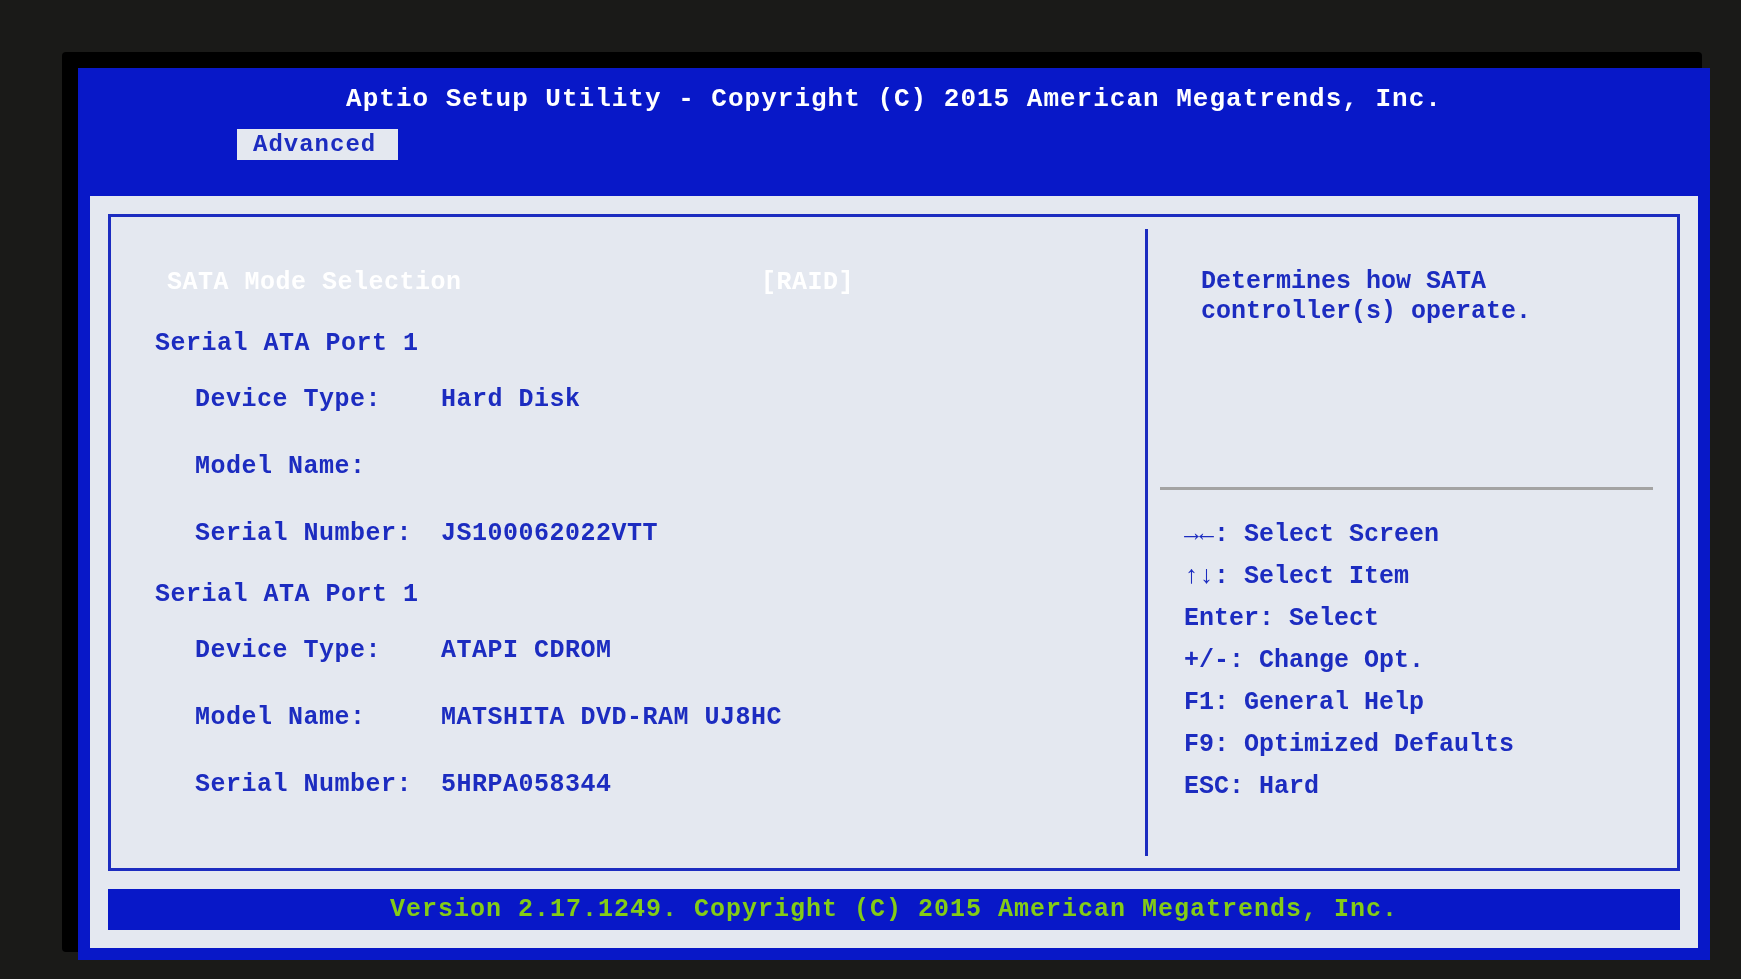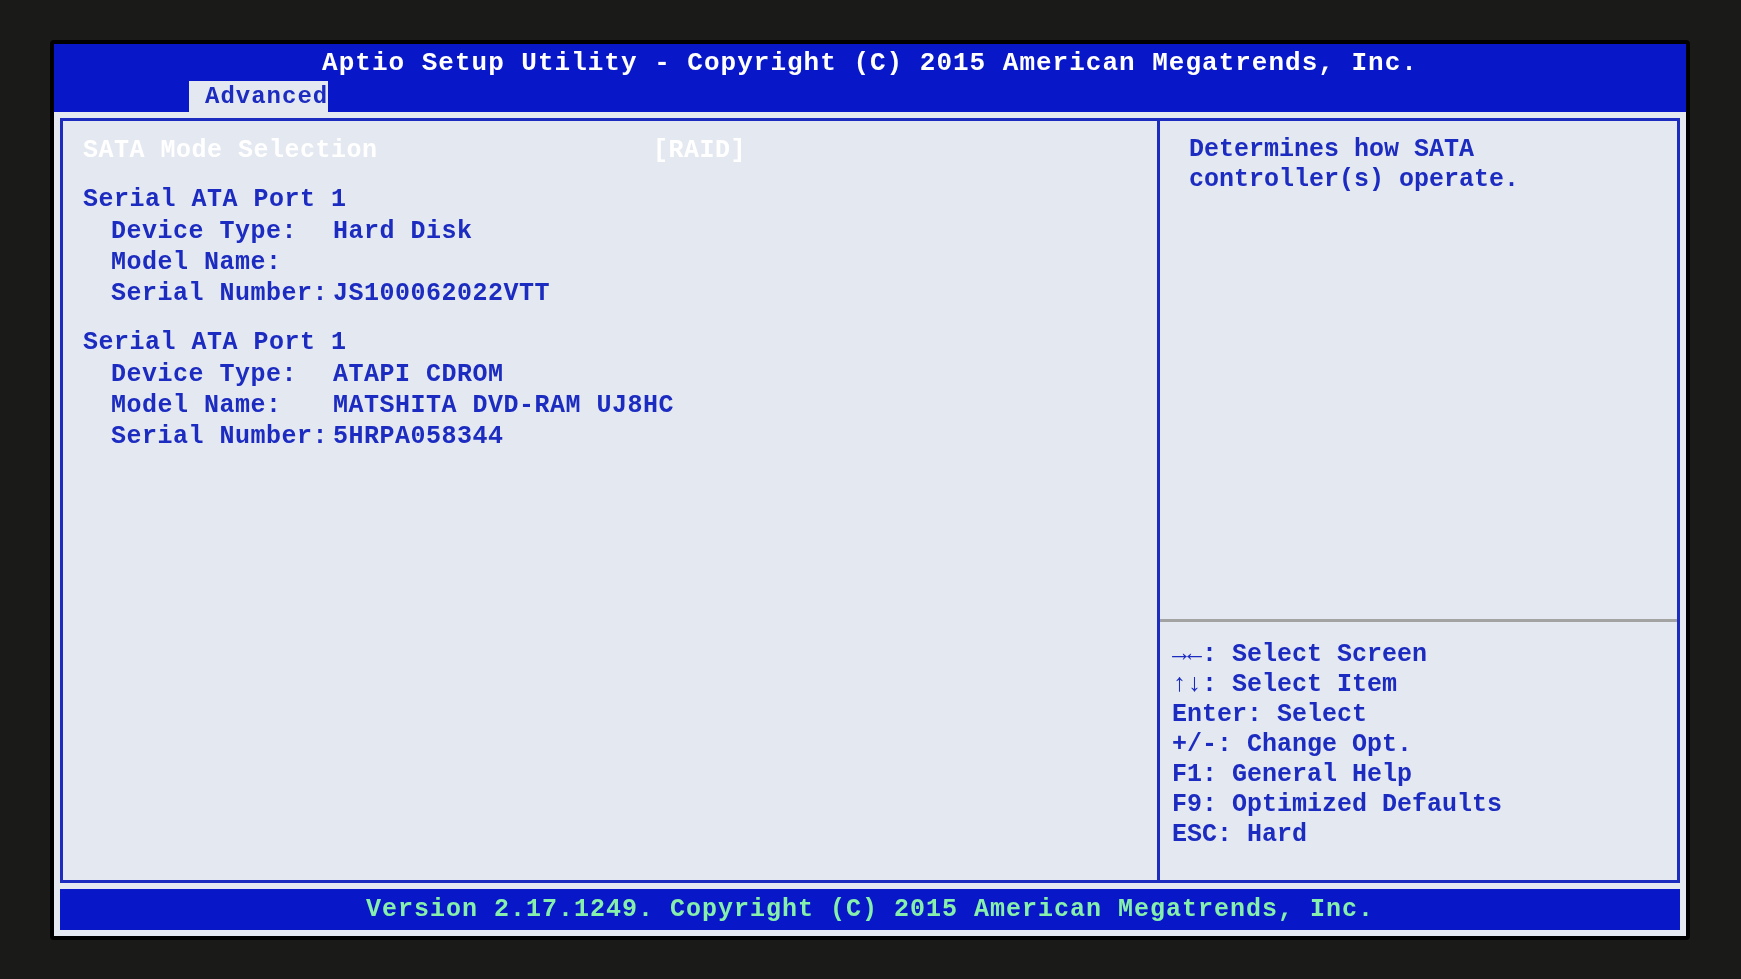--- a/index.html
+++ b/index.html
@@ -1,15 +1,15 @@
 <!DOCTYPE html>
 <html><head>
 <meta charset="utf-8">
 <style>
-  * { box-sizing: border-box; margin: 0; padding: 0; }
+  * { box-sizing: border-box; margin: 12px; padding: 0; }
   html, body {
     width: 1741px;
     height: 979px;
     background: #1a1a18;
     font-family: "Courier New", monospace;
     font-weight: bold;
     overflow: hidden;
   }
   .screen-outer {
     position: absolute;
@@ -40,21 +40,21 @@
     background: #0818c8;
     padding-left: 135px;
     height: 32px;
     display: flex;
     align-items: flex-end;
   }
   .tab {
     background: #e4e8f0;
     color: #1c2cc0;
     font-size: 24px;
-    padding: 2px 0 2px 16px;
+    padding: 2px 22px 2px 16px;
     letter-spacing: 1px;
   }
   .body-wrap {
     flex: 1;
     background: #e4e8f0;
     padding: 6px;
     display: flex;
     flex-direction: column;
   }
   .panels {
@@ -96,21 +96,21 @@
   .sel-label { width: 570px; }
   .sel-value { }
   .kv { display: flex; }
   .kv .k { width: 250px; padding-left: 28px; }
   .kv .v { }
   .port-title { margin-top: 18px; margin-bottom: 0; }
   .port-title.first { margin-top: 0; }
   .help-line { white-space: pre; }
   .footer {
     background: #0818c8;
-    color: #86efac;
+    color: #84cc16;
     font-size: 25px;
     text-align: center;
     padding: 6px 0;
     letter-spacing: 1px;
     margin-top: 6px;
   }
 </style>
 </head>
 <body>
 

